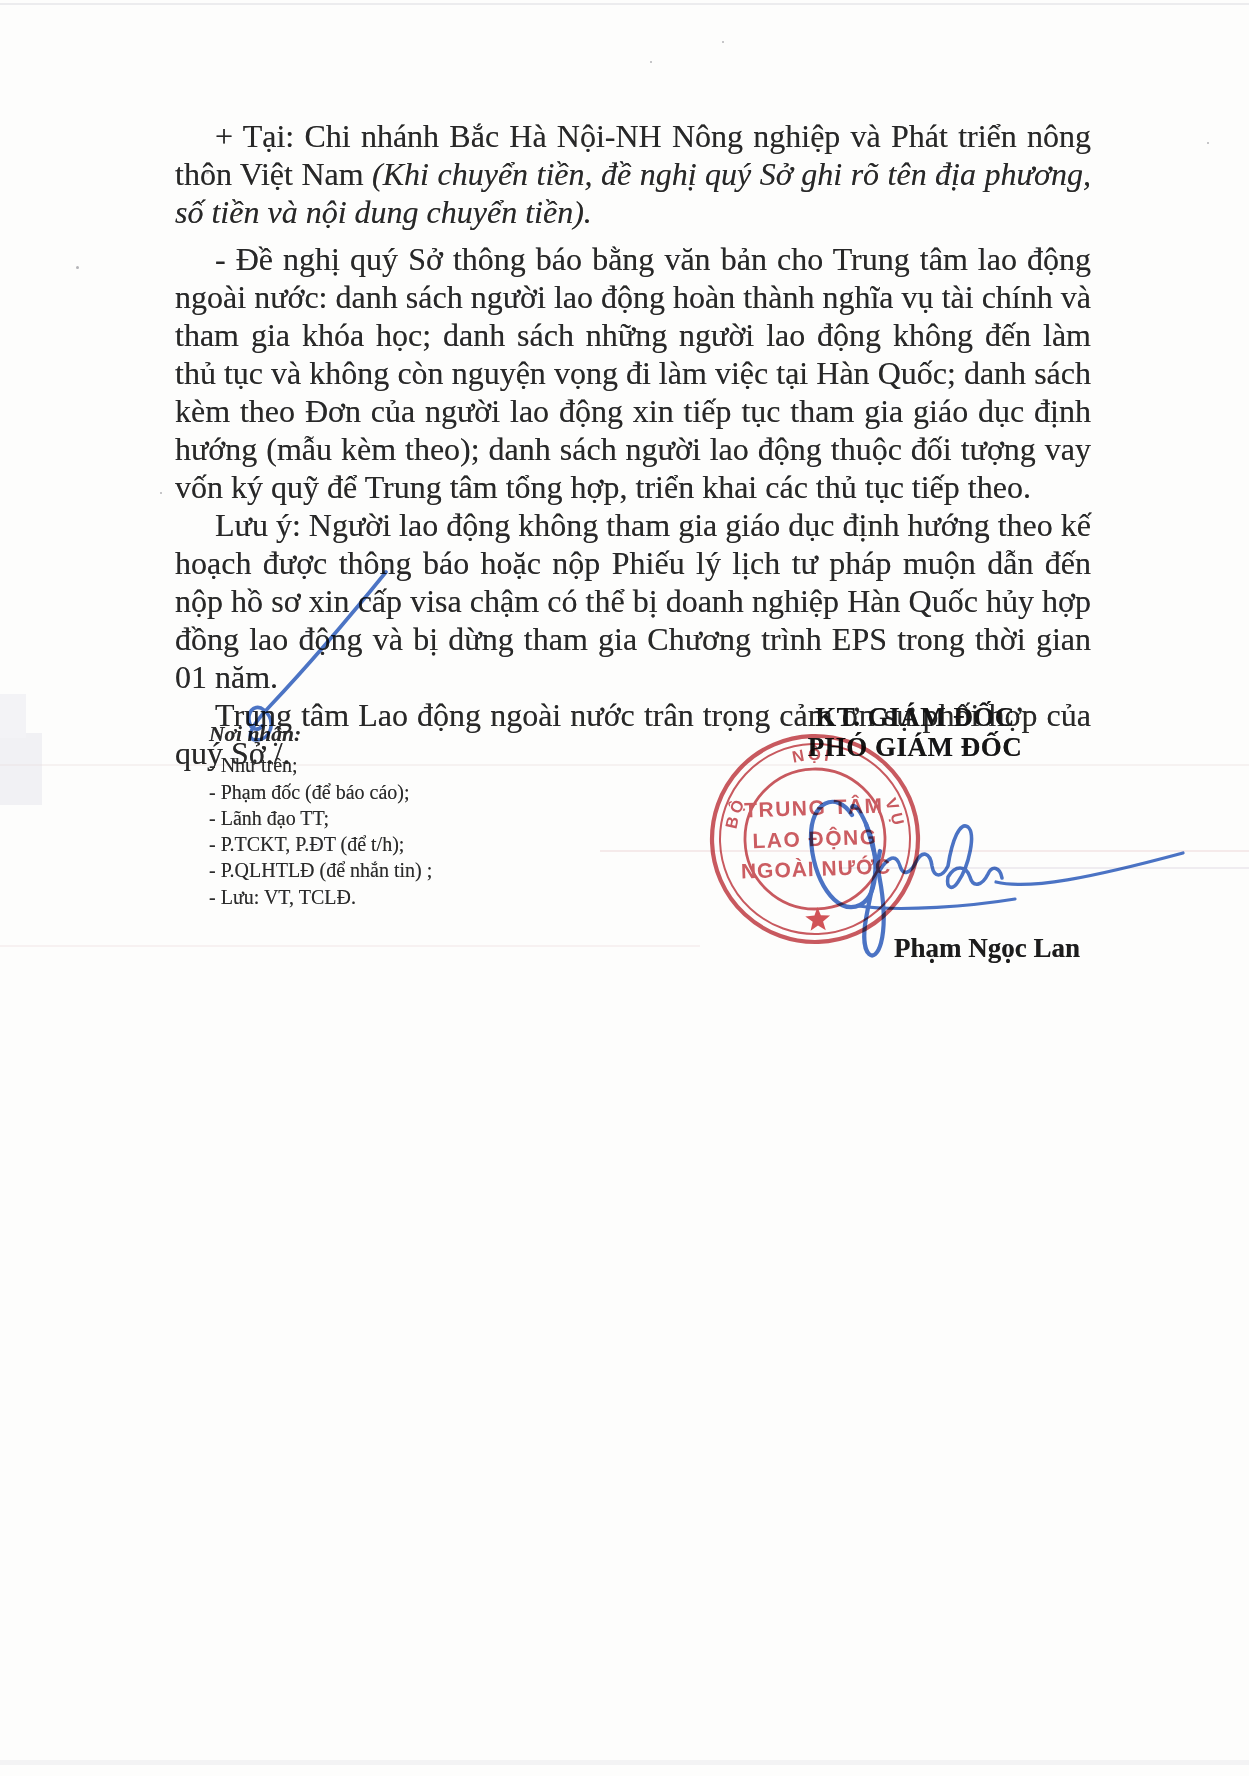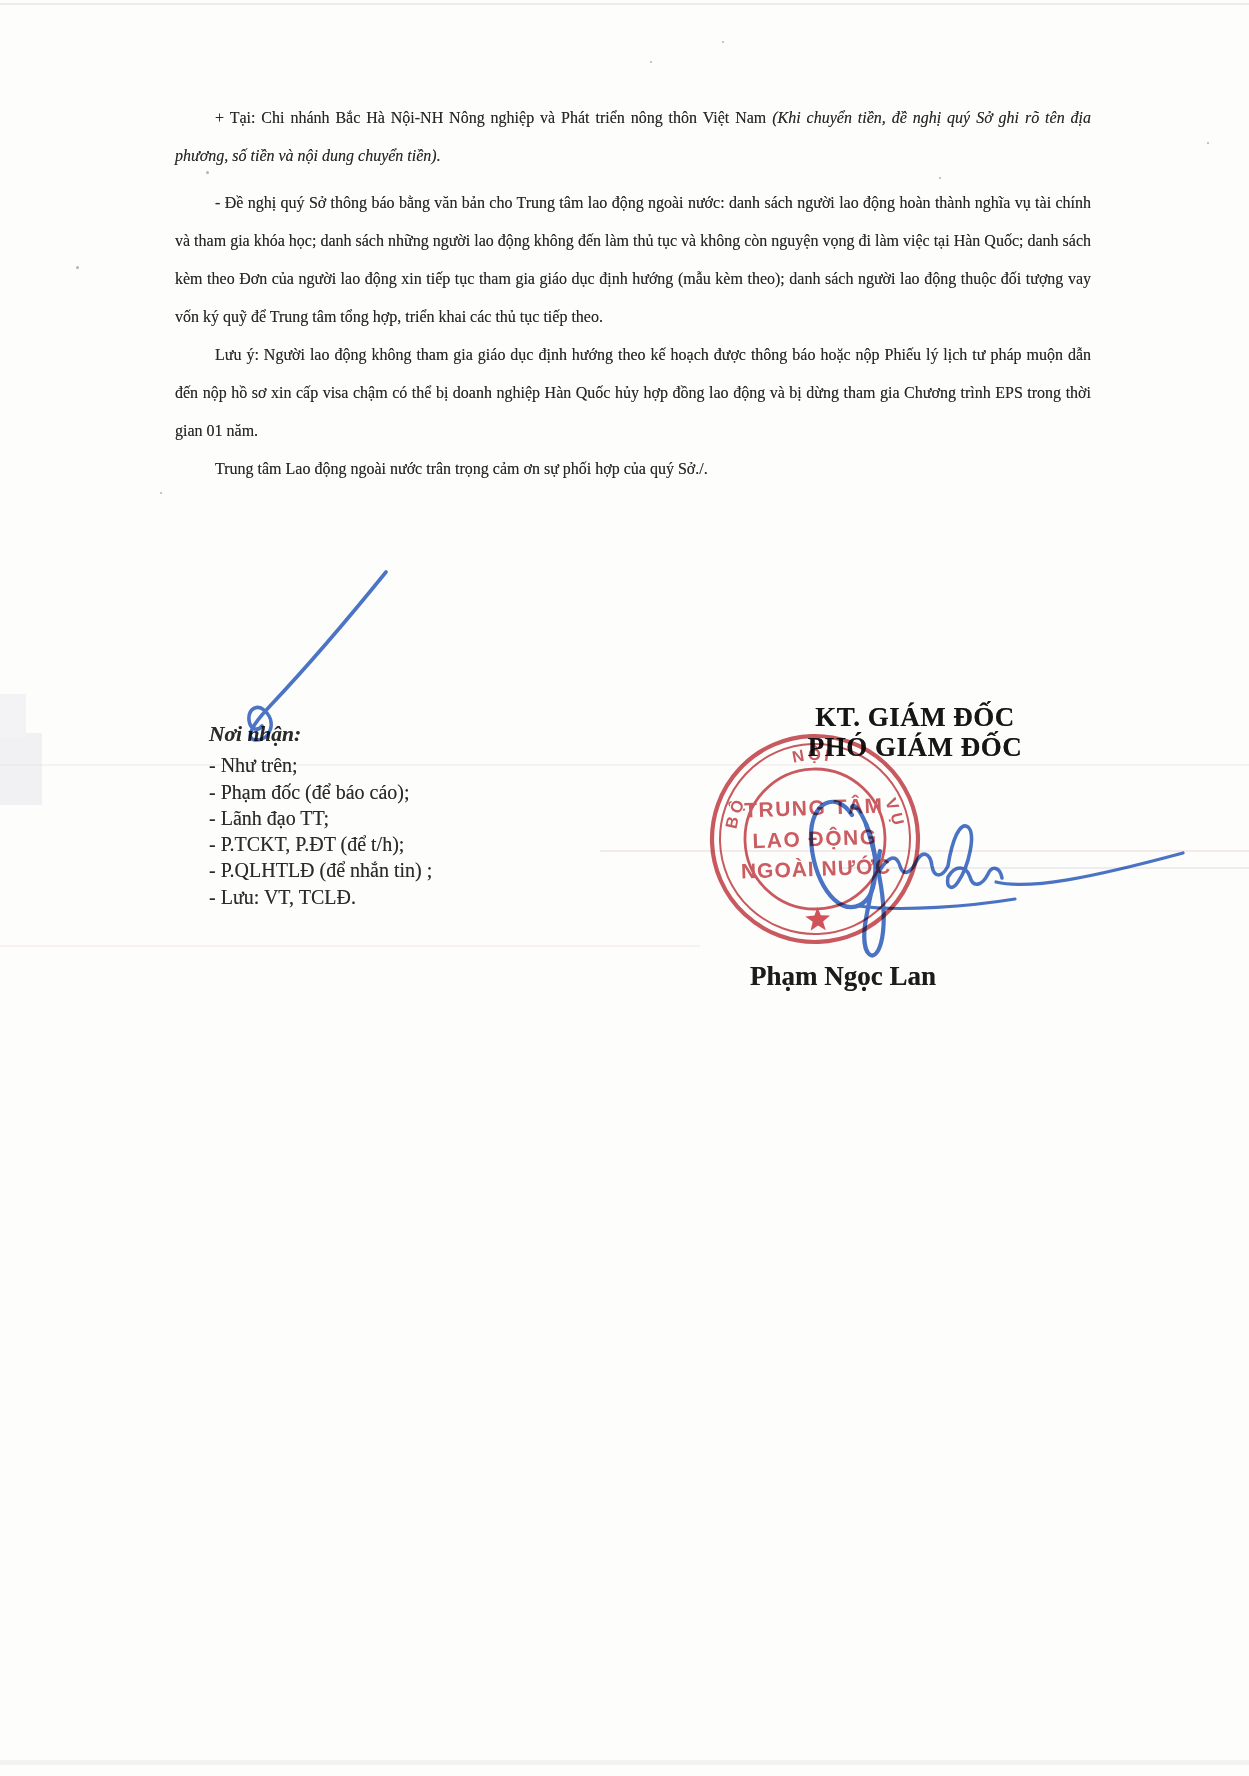--- a/index.html
+++ b/index.html
@@ -7,22 +7,22 @@
     position:relative;
     width:1249px;height:1776px;
     margin:0 auto;
     background:#fdfdfc;
     overflow:hidden;
     font-family:"Liberation Serif", serif;
     color:#282828;
   }
   
   .letter-body{
-    position:absolute;left:175px;top:99px;width:916px;
-    font-size:16px;line-height:38px;text-align:justify;
+    position:absolute;left:175px;top:117px;width:916px;
+    font-size:32px;line-height:38px;text-align:justify;
     text-shadow:0 0 0.6px rgba(45,45,45,.55);
   }
   .letter-body p{margin:0;text-indent:40px;}
   .letter-body p.p1{margin-bottom:9px;}
   .seg-italic{font-style:italic;}
   .seg-bold{font-weight:normal;}
   
   .recipients{
     position:absolute;left:209px;top:721px;width:420px;
     font-size:20px;line-height:26.3px;color:#2b2b2b;
@@ -31,23 +31,22 @@
   .recipients .heading{font-weight:bold;font-style:italic;font-size:21.5px;margin-bottom:5px;font-family:Liberation Serif, serif;}
   
   .sig-titles{
     position:absolute;left:750px;top:702px;width:330px;
     text-align:center;font-weight:bold;font-size:27px;line-height:30px;
     color:#161616;letter-spacing:.5px;
     text-shadow:0 0 0.6px rgba(20,20,20,.6);
   }
   .signer-name{
     position:absolute;left:750px;top:933px;width:330px;
-    text-align:left;font-weight:bold;font-size:27px;color:#1c1c1c;
+    text-align:right;font-weight:bold;font-size:27px;color:#1c1c1c;
     text-shadow:0 0 0.6px rgba(20,20,20,.5);
-    margin-top:28px;
   }
   
   .stamp{
     position:absolute;left:700px;top:724px;width:230px;height:230px;
     mix-blend-mode:multiply;opacity:.9;transform:rotate(-2deg);
   }
   .stamp text{font-family:"Liberation Sans", sans-serif;font-weight:bold;}
   .ink{position:absolute;mix-blend-mode:multiply;}
   .ink-sign{left:640px;top:720px;}
   .ink-paraph{left:230px;top:550px;}

